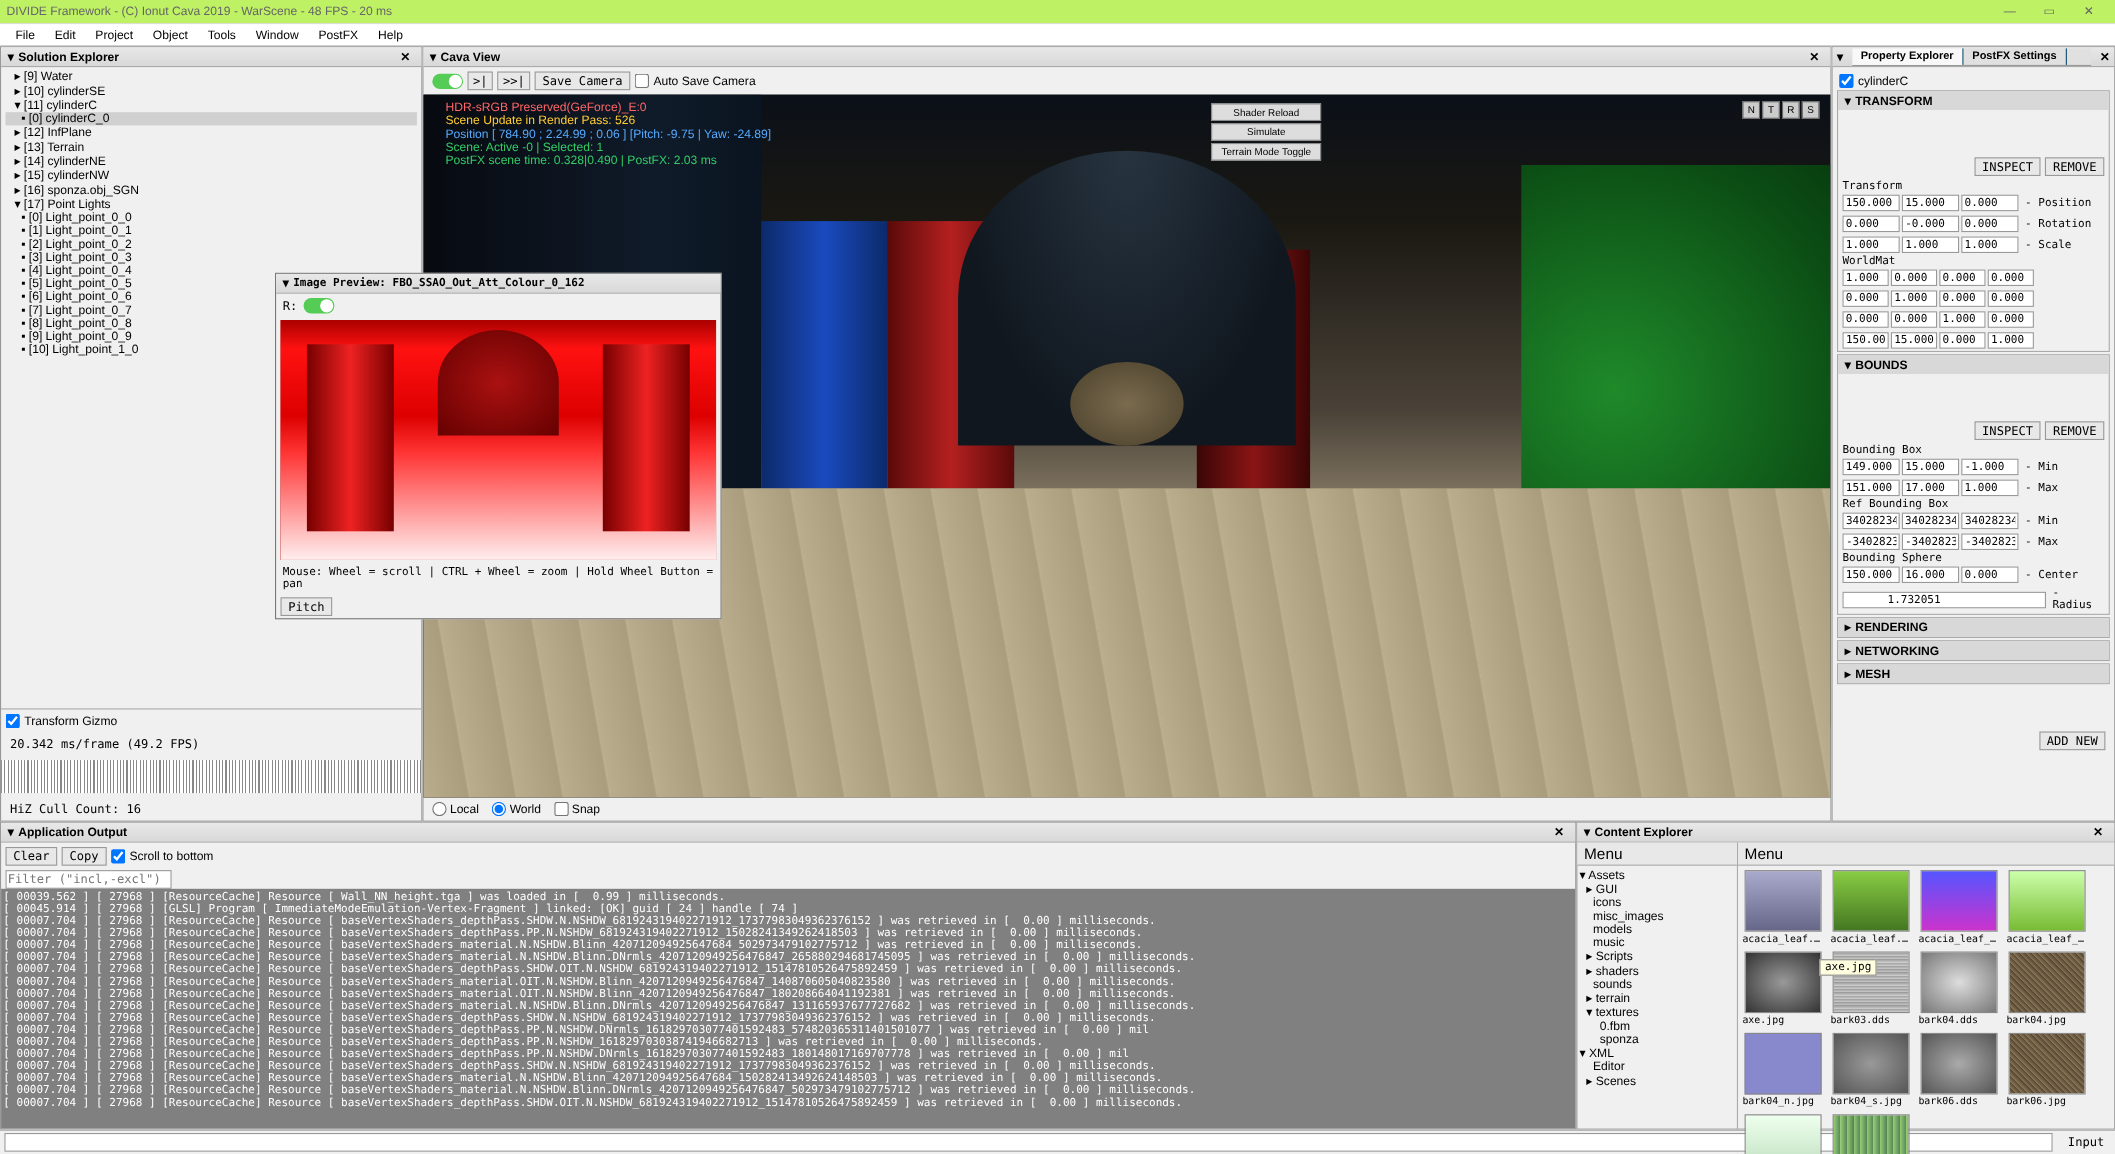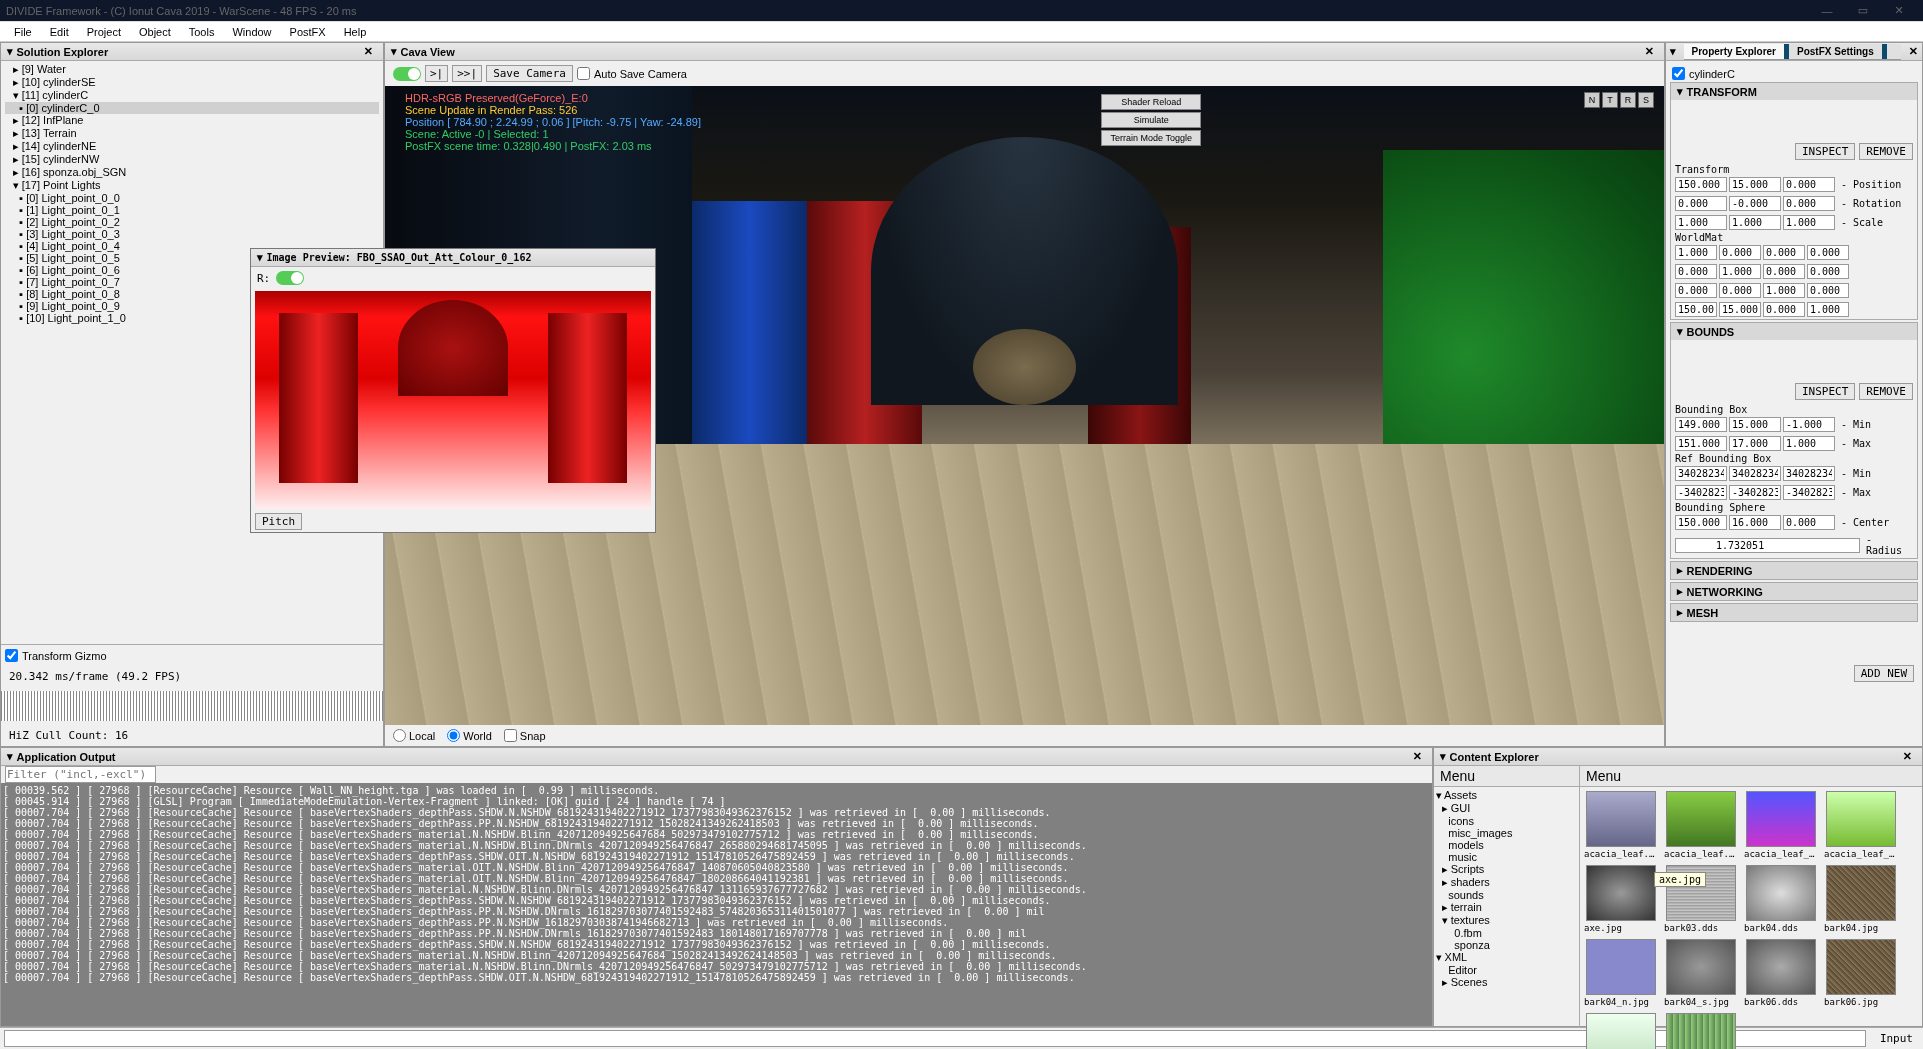--- a/index.html
+++ b/index.html
@@ -1,18 +1,18 @@
 <!DOCTYPE html>
 <html><head>
 <meta charset="utf-8">
 <style>
 * { margin: 0; padding: 0; box-sizing: border-box; font-family: "Segoe UI", Tahoma, sans-serif; font-size: 11px; }
 body { background: #f0f0f0; overflow: hidden; }
 .app { display: flex; flex-direction: column; width: 1923px; height: 1049px; background: #f0f0f0; }
-.titlebar { height: 22px; background: #0f172a; display: flex; align-items: center; padding: 0 6px; color: #666; border-bottom: 1px solid #ddd; }
+.titlebar { height: 22px; background: #bef264; display: flex; align-items: center; padding: 0 6px; color: #666; border-bottom: 1px solid #ddd; }
 .titlebar .spacer { flex: 1; }
 .titlebar .winbtn { width: 36px; height: 20px; display: flex; align-items: center; justify-content: center; cursor: pointer; }
 .menubar { height: 20px; background: #fff; display: flex; align-items: center; padding: 0 6px; gap: 2px; border-bottom: 1px solid #ccc; }
 .menubar span { padding: 2px 8px; cursor: pointer; }
 .main { flex: 1; display: flex; position: relative; }
 .panel { background: #f0f0f0; border: 1px solid #999; display: flex; flex-direction: column; }
 .panel-header { background: linear-gradient(#e8e8e8,#d8d8d8); border-bottom: 1px solid #aaa; padding: 2px 6px; display: flex; align-items: center; gap: 4px; font-weight: bold; }
 .panel-header .closex { margin-left: auto; cursor: pointer; padding: 0 4px; }
 .tree { flex: 1; overflow: auto; font-family: Consolas, monospace; font-size: 11px; padding: 2px 4px; }
 .tree .row { white-space: pre; cursor: pointer; padding: 0 2px; }
@@ -37,21 +37,21 @@
 .vp-menu div { background: #ddd; border: 1px solid #888; padding: 2px 4px; font-size: 9px; margin-bottom: 2px; text-align: center; cursor: pointer; }
 .vp-corner { position: absolute; top: 6px; right: 10px; display: flex; gap: 2px; }
 .vp-corner div { width: 16px; height: 16px; background: #ccc; border: 1px solid #666; font-size: 9px; display:flex; align-items:center; justify-content:center; cursor:pointer; }
 .radio-row { padding: 4px 8px; display: flex; gap: 12px; align-items: center; }
 .radio-row label { display: flex; align-items: center; gap: 3px; cursor: pointer; }
 .image-preview { position: absolute; left: 250px; top: 206px; width: 406px; background: #f0f0f0; border: 1px solid #777; z-index: 50; }
 .image-preview .canvas { background: #cc0000; height: 218px; margin: 2px 4px; position: relative; overflow: hidden; }
 .image-preview .help { font-family: Consolas, monospace; padding: 4px 6px; font-size: 10px; }
 .right { display: flex; flex-direction: column; width: 258px; }
 .prop-tabs { display: flex; background: #e0e0e0; border-bottom: 1px solid #999; }
-.prop-tabs div { padding: 2px 8px; border-right: 5px solid #0c4a6e; cursor: pointer; font-size: 10px; }
+.prop-tabs div { padding: 2px 8px; border-right: 1px solid #0c4a6e; cursor: pointer; font-size: 10px; }
 .prop-tabs .active { background: #f8f8f8; }
 .prop-body { flex: 1; overflow: auto; padding: 4px; }
 .sect { border: 1px solid #aaa; margin-bottom: 2px; }
 .sect-h { background: #d8d8d8; padding: 2px 6px; font-weight: bold; cursor: pointer; display:flex; align-items:center; gap:4px; }
 .fld-row { display: flex; align-items: center; gap: 2px; padding: 2px 4px; }
 .num { width: 52px; border: 1px solid #999; background: #fff; font-family: Consolas, monospace; font-size: 10px; padding: 1px 2px; }
 .lbl { font-family: Consolas, monospace; font-size: 10px; margin-left: 4px; }
 .btn-row { display: flex; gap: 4px; justify-content: flex-end; padding: 4px; margin-top: 39px; }
 .bottom { display: flex; height: 280px; }
 .output { flex: 1; display: flex; flex-direction: column; }
@@ -358,30 +358,38 @@
       <div style="padding:4px 6px;display:flex;align-items:center;gap:6px;">
         <span style="font-family:Consolas,monospace;">R:</span>
         <div class="toggle"></div>
       </div>
       <div class="canvas">
         <div style="position:absolute;inset:0;background:linear-gradient(180deg,#a00 0%,#f11 12%,#d00 40%,#f33 55%,#ffeeee 100%);"></div>
         <div style="position:absolute;left:6%;top:10%;width:20%;height:78%;background:linear-gradient(90deg,#700,#e22,#700);"></div>
         <div style="position:absolute;right:6%;top:10%;width:20%;height:78%;background:linear-gradient(90deg,#700,#e22,#700);"></div>
         <div style="position:absolute;left:36%;top:4%;width:28%;height:44%;background:radial-gradient(#a11,#600);border-radius:50% 50% 0 0;"></div>
       </div>
+      <div class="help">Mouse: Wheel = scroll | CTRL + Wheel = zoom | Hold Wheel Button = pan</div>
       <div style="padding:2px 4px;"><button class="btn">Pitch</button></div>
     </div>
   </div>
 
   <div class="bottom">
     <div class="panel output">
       <div class="panel-header">
         <span>▾</span>
         <span>Application Output</span>
         <span class="closex">✕</span>
+      </div>
+      <div class="out-tools">
+        <button class="btn">Clear</button>
+        <button class="btn">Copy</button>
+        <input type="checkbox" checked="" style="">
+        <span>Scroll to bottom</span>
+        <div style="flex:1;"></div>
       </div>
       <div style="padding:0 4px;"><input class="filter-in" placeholder="Filter (&quot;incl,-excl&quot;) (&quot;error&quot;)" style=""></div>
       <div class="log" id="log">[ 00039.562 ] [ 27968 ] [ResourceCache] Resource [ Wall_NN_height.tga ] was loaded in [  0.99 ] milliseconds.
 [ 00045.914 ] [ 27968 ] [GLSL] Program [ ImmediateModeEmulation-Vertex-Fragment ] linked: [OK] guid [ 24 ] handle [ 74 ]
 [ 00007.704 ] [ 27968 ] [ResourceCache] Resource [ baseVertexShaders_depthPass.SHDW.N.NSHDW_681924319402271912_17377983049362376152 ] was retrieved in [  0.00 ] milliseconds.
 [ 00007.704 ] [ 27968 ] [ResourceCache] Resource [ baseVertexShaders_depthPass.PP.N.NSHDW_681924319402271912_15028241349262418503 ] was retrieved in [  0.00 ] milliseconds.
 [ 00007.704 ] [ 27968 ] [ResourceCache] Resource [ baseVertexShaders_material.N.NSHDW.Blinn_420712094925647684_502973479102775712 ] was retrieved in [  0.00 ] milliseconds.
 [ 00007.704 ] [ 27968 ] [ResourceCache] Resource [ baseVertexShaders_material.N.NSHDW.Blinn.DNrmls_4207120949256476847_265880294681745095 ] was retrieved in [  0.00 ] milliseconds.
 [ 00007.704 ] [ 27968 ] [ResourceCache] Resource [ baseVertexShaders_depthPass.SHDW.OIT.N.NSHDW_681924319402271912_15147810526475892459 ] was retrieved in [  0.00 ] milliseconds.
 [ 00007.704 ] [ 27968 ] [ResourceCache] Resource [ baseVertexShaders_material.OIT.N.NSHDW.Blinn_4207120949256476847_140870605040823580 ] was retrieved in [  0.00 ] milliseconds.

